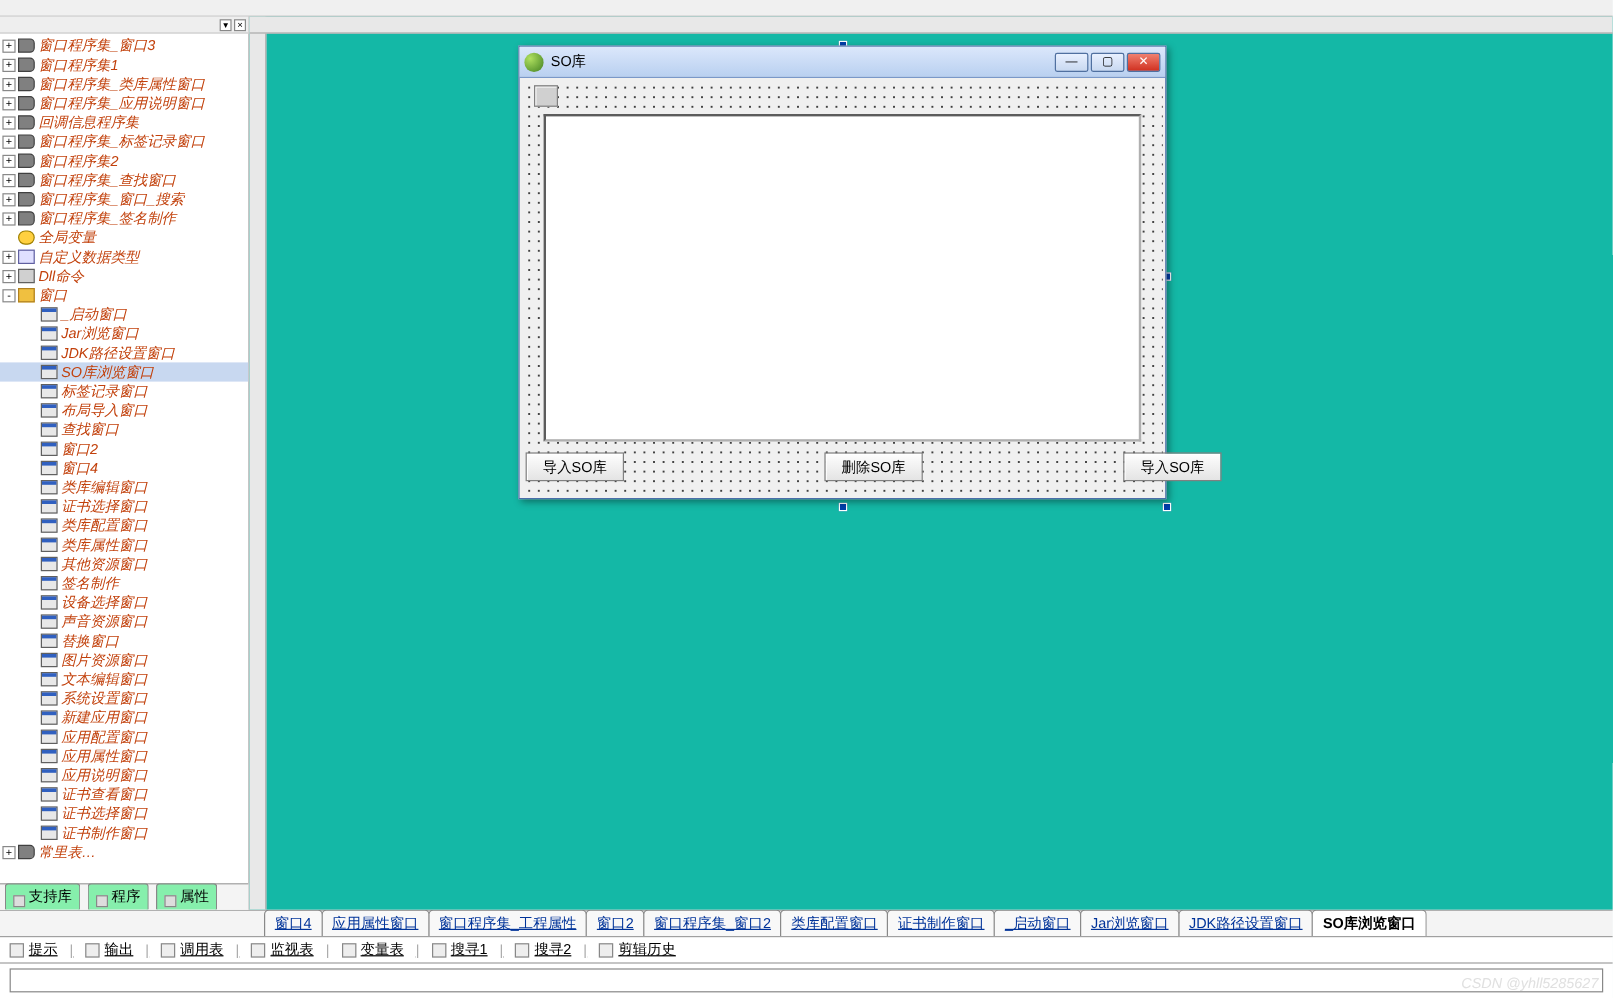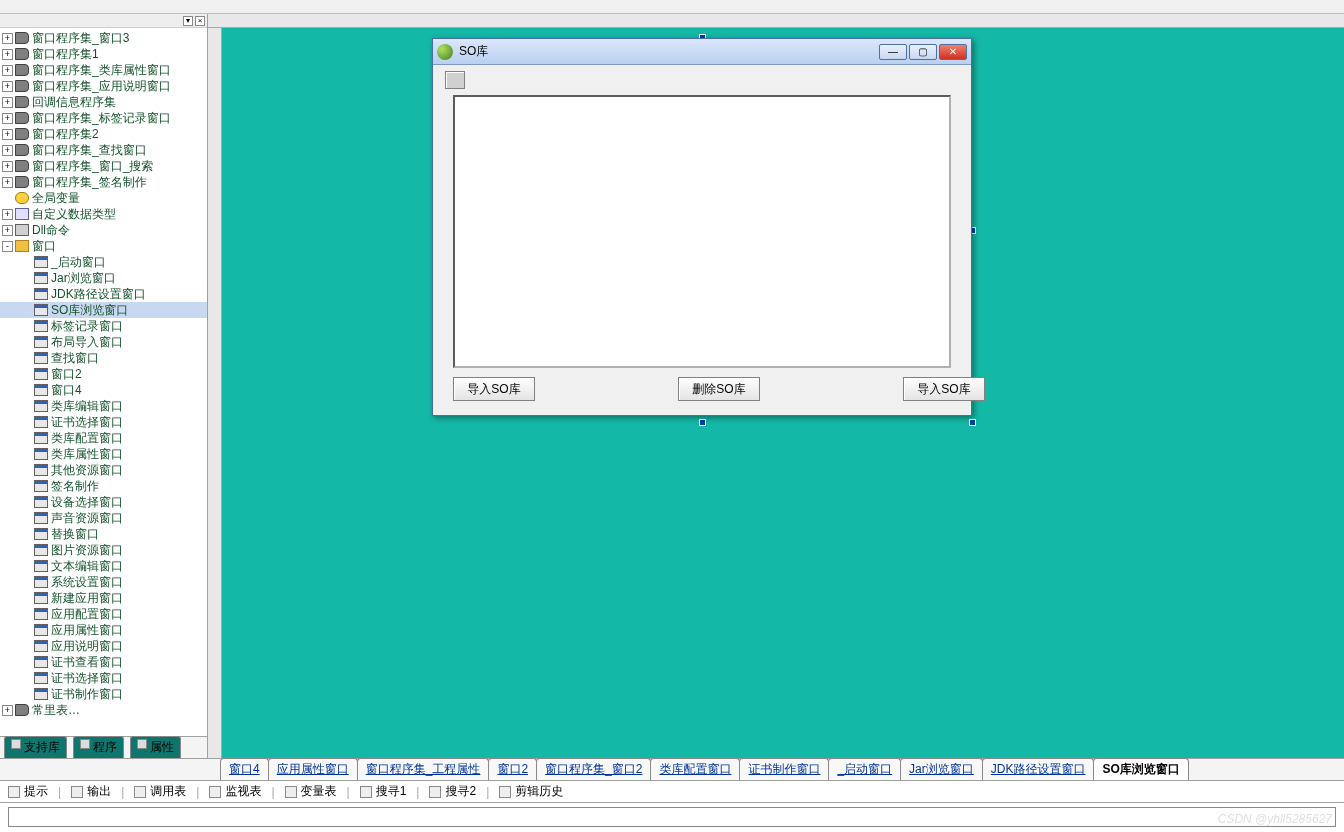--- a/index.html
+++ b/index.html
@@ -22,26 +22,26 @@
 .exp { width: 11px; height: 11px; border: 1px solid #888; background: #fff; color: #000; font-size: 9px; line-height: 9px; text-align: center; margin-right: 2px; flex-shrink: 0; }
 .exp.blank { border: none; background: transparent; }
 .ico { width: 14px; height: 12px; margin-right: 3px; flex-shrink: 0; background: linear-gradient(#fff,#fff); border: 1px solid #888; }
 .ico.folder { background: #f0c040; border-color: #b08020; }
 .ico.module { background: #808080; border-color: #404040; border-radius: 0 4px 4px 0; }
 .ico.form { background: #e8e8e8; border-color: #606060; position: relative; }
 .ico.form::before { content: ""; position: absolute; left: 0; top: 0; right: 0; height: 3px; background: #3060c0; }
 .ico.global { background: #ffd040; border-color: #a08000; border-radius: 6px; }
 .ico.type { background: #e0e0ff; border-color: #6060a0; }
 .ico.dll { background: #d0d0d0; border-color: #606060; }
-.tree-label { color: #14532d; }
+.tree-label { color: #c2410c; font-style: italic; }
 .tree .lvl1 > .tree-item { padding-left: 2px; }
 .tree .lvl2 > .tree-item { padding-left: 34px; }
 
 .left-bottom-tabs { height: 22px; border-top: 1px solid #a0a0a0; display: flex; align-items: flex-end; background: #f4f4f4; padding: 0 4px; gap: 6px; }
-.lbtab { display: inline-flex; align-items: flex-start; gap: 3px; padding: 2px 6px; border: 1px solid #888; border-bottom: none; background: #0f766e; border-radius: 3px 3px 0 0; font-size: 12px; cursor: default; }
+.lbtab { display: inline-flex; align-items: flex-end; gap: 3px; padding: 2px 6px; border: 1px solid #888; border-bottom: none; background: #86efac; border-radius: 3px 3px 0 0; font-size: 12px; cursor: default; }
 .lbtab .ico-mini { width: 10px; height: 10px; border: 1px solid #888; background: #ddd; }
 
 
 .canvas { flex: 1; background: #14b8a6; position: relative; }
 .ruler-h { position: absolute; left: 0; right: 0; top: 0; height: 14px; background: #e8e8e8; border-bottom: 1px solid #aaa; }
 .ruler-v { position: absolute; left: 0; top: 0; bottom: 0; width: 14px; background: #e8e8e8; border-right: 1px solid #aaa; }
 .sel-frame { position: absolute; left: 224px; top: 24px; width: 540px; height: 384px; }
 .sel-handle { position: absolute; width: 7px; height: 7px; background: #003faa; border: 1px solid #fff; }
 .sh-n  { left: 50%; top: -4px; margin-left: -3px; }
 .sh-s  { left: 50%; bottom: -4px; margin-left: -3px; }
@@ -52,30 +52,30 @@
 .titlebar { height: 26px; background: linear-gradient(#dbe7fb, #b9d0f0); border-bottom: 1px solid #7a98c8; display: flex; align-items: center; padding: 0 4px; }
 .titlebar .app-ico { width: 16px; height: 16px; border-radius: 50%; background: radial-gradient(circle at 30% 30%, #b0e060, #408020); margin-right: 6px; }
 .titlebar .title-text { flex: 1; color: #000; }
 .winbtns { display: flex; gap: 2px; }
 .winbtn { width: 28px; height: 16px; border: 1px solid #5070a0; background: linear-gradient(#e8f0ff,#c8d8f0); font-size: 10px; line-height: 14px; text-align: center; border-radius: 2px; }
 .winbtn.close { background: linear-gradient(#f08070,#d03020); color: #fff; }
 
 .form-body { position: absolute; left: 2px; right: 2px; top: 28px; bottom: 2px; background: #f0f0f0; background-image: radial-gradient(circle, #404040 0.6px, transparent 0.6px); background-size: 8px 8px; background-position: 2px 2px; }
 .tool-icon { position: absolute; left: 10px; top: 4px; width: 20px; height: 18px; border: 1px solid #808080; background: #d0d0d0; box-shadow: inset 1px 1px 0 #fff; }
 .listview { position: absolute; left: 18px; top: 28px; width: 498px; height: 273px; background: #fff; border: 2px inset #b0b0b0; }
-.form-buttons { position: absolute; left: 18px; bottom: 12px; width: 532px; display: flex; justify-content: space-between; }
+.form-buttons { position: absolute; left: 3px; bottom: 12px; width: 580px; display: flex; justify-content: space-between; }
 .fbtn { width: 82px; height: 24px; border: 1px solid #808080; background: linear-gradient(#fefefe,#e4e4e4); box-shadow: inset 1px 1px 0 #fff; font-size: 12px; cursor: default; }
 
 
 .doc-tabs { height: 22px; background: #f4f4f4; border-top: 1px solid #a0a0a0; display: flex; align-items: flex-end; padding-left: 220px; gap: 0; }
 .doc-tab { display: inline-flex; align-items: center; padding: 2px 8px; border: 1px solid #888; border-bottom: none; margin-right: -1px; background: #f8f8f8; border-radius: 4px 4px 0 0; color: #003399; text-decoration: underline; cursor: default; white-space: nowrap; }
 .doc-tab.active { background: #fff; color: #000; font-weight: bold; text-decoration: none; position: relative; z-index: 2; }
 
 
-.output-tabs { height: 22px; border-top: 1px solid #a0a0a0; background: #fff; display: flex; align-items: center; padding: 0 8px; gap: 10px; }
+.output-tabs { height: 22px; border-top: 1px solid #a0a0a0; background: #fff; display: flex; align-items: center; padding: 0 8px; gap: 10px; text-decoration: underline; }
 .out-item { display: inline-flex; align-items: center; gap: 4px; cursor: default; color: #000; }
 .out-sep { color: #aaa; }
 .out-ico { width: 12px; height: 12px; border: 1px solid #888; background: #eee; }
 .output-box { height: 30px; border-top: 1px solid #a0a0a0; background: #fff; padding: 4px 8px; }
 .output-inner { width: 100%; height: 20px; border: 1px solid #888; background: #fff; }
 
 .watermark { position: fixed; right: 12px; bottom: 6px; color: #e0e0e0; font-size: 12px; font-style: italic; font-family: Arial, sans-serif; pointer-events: none; }
 </style>
 </head>
 <body>

